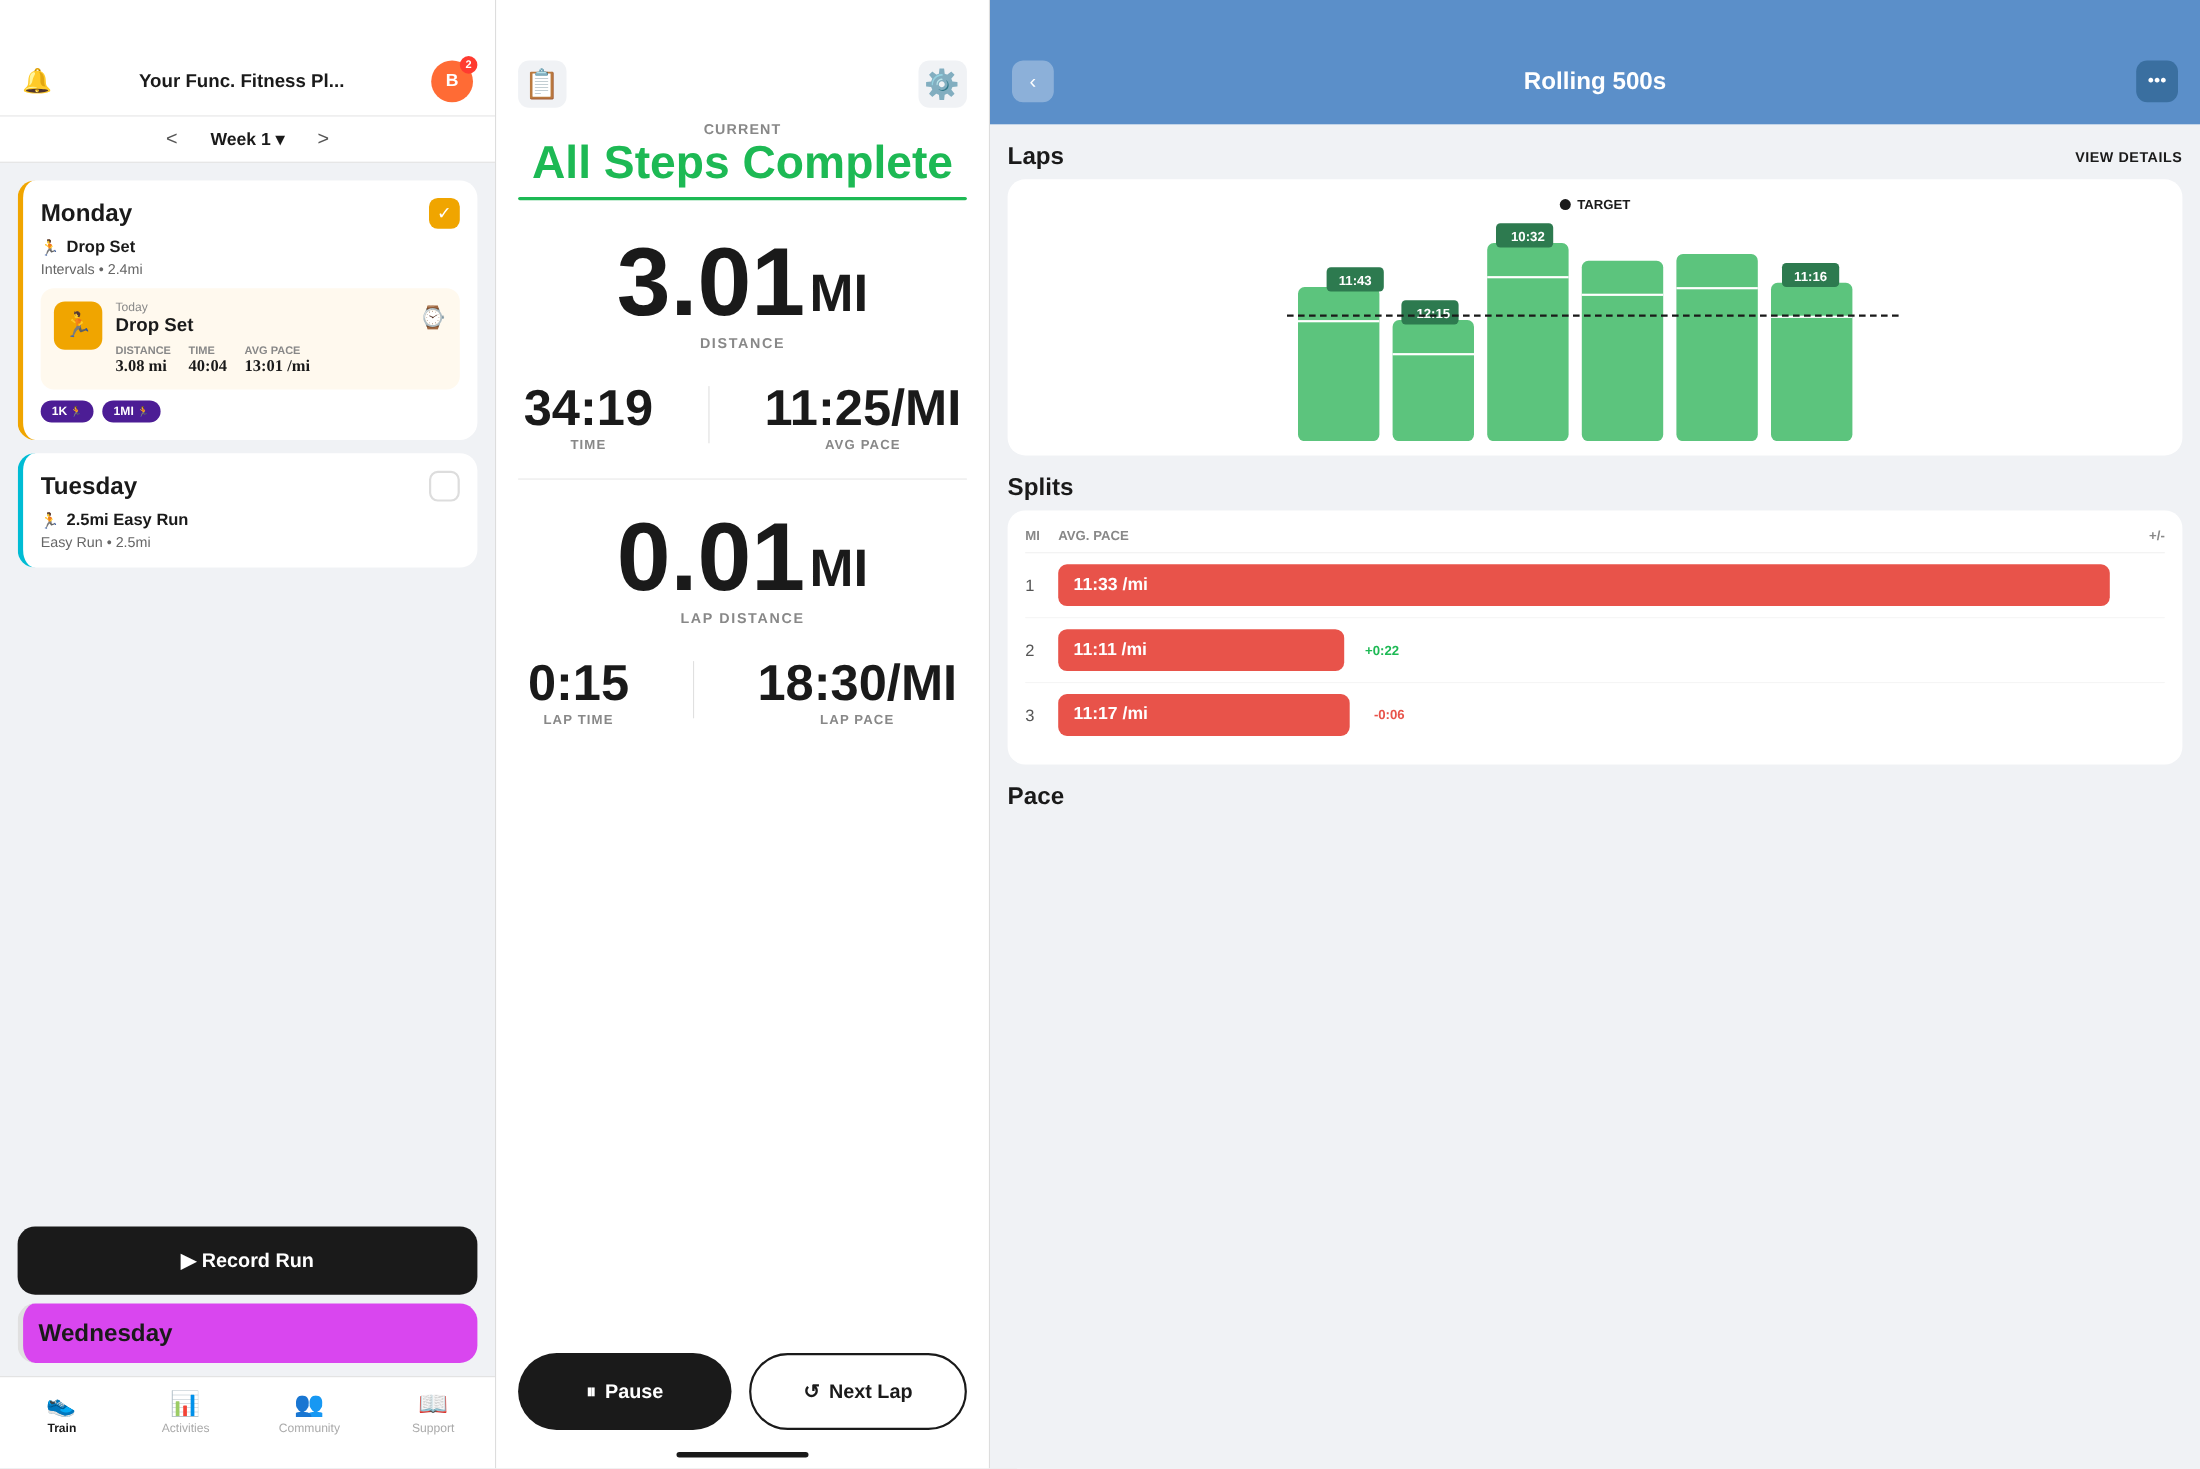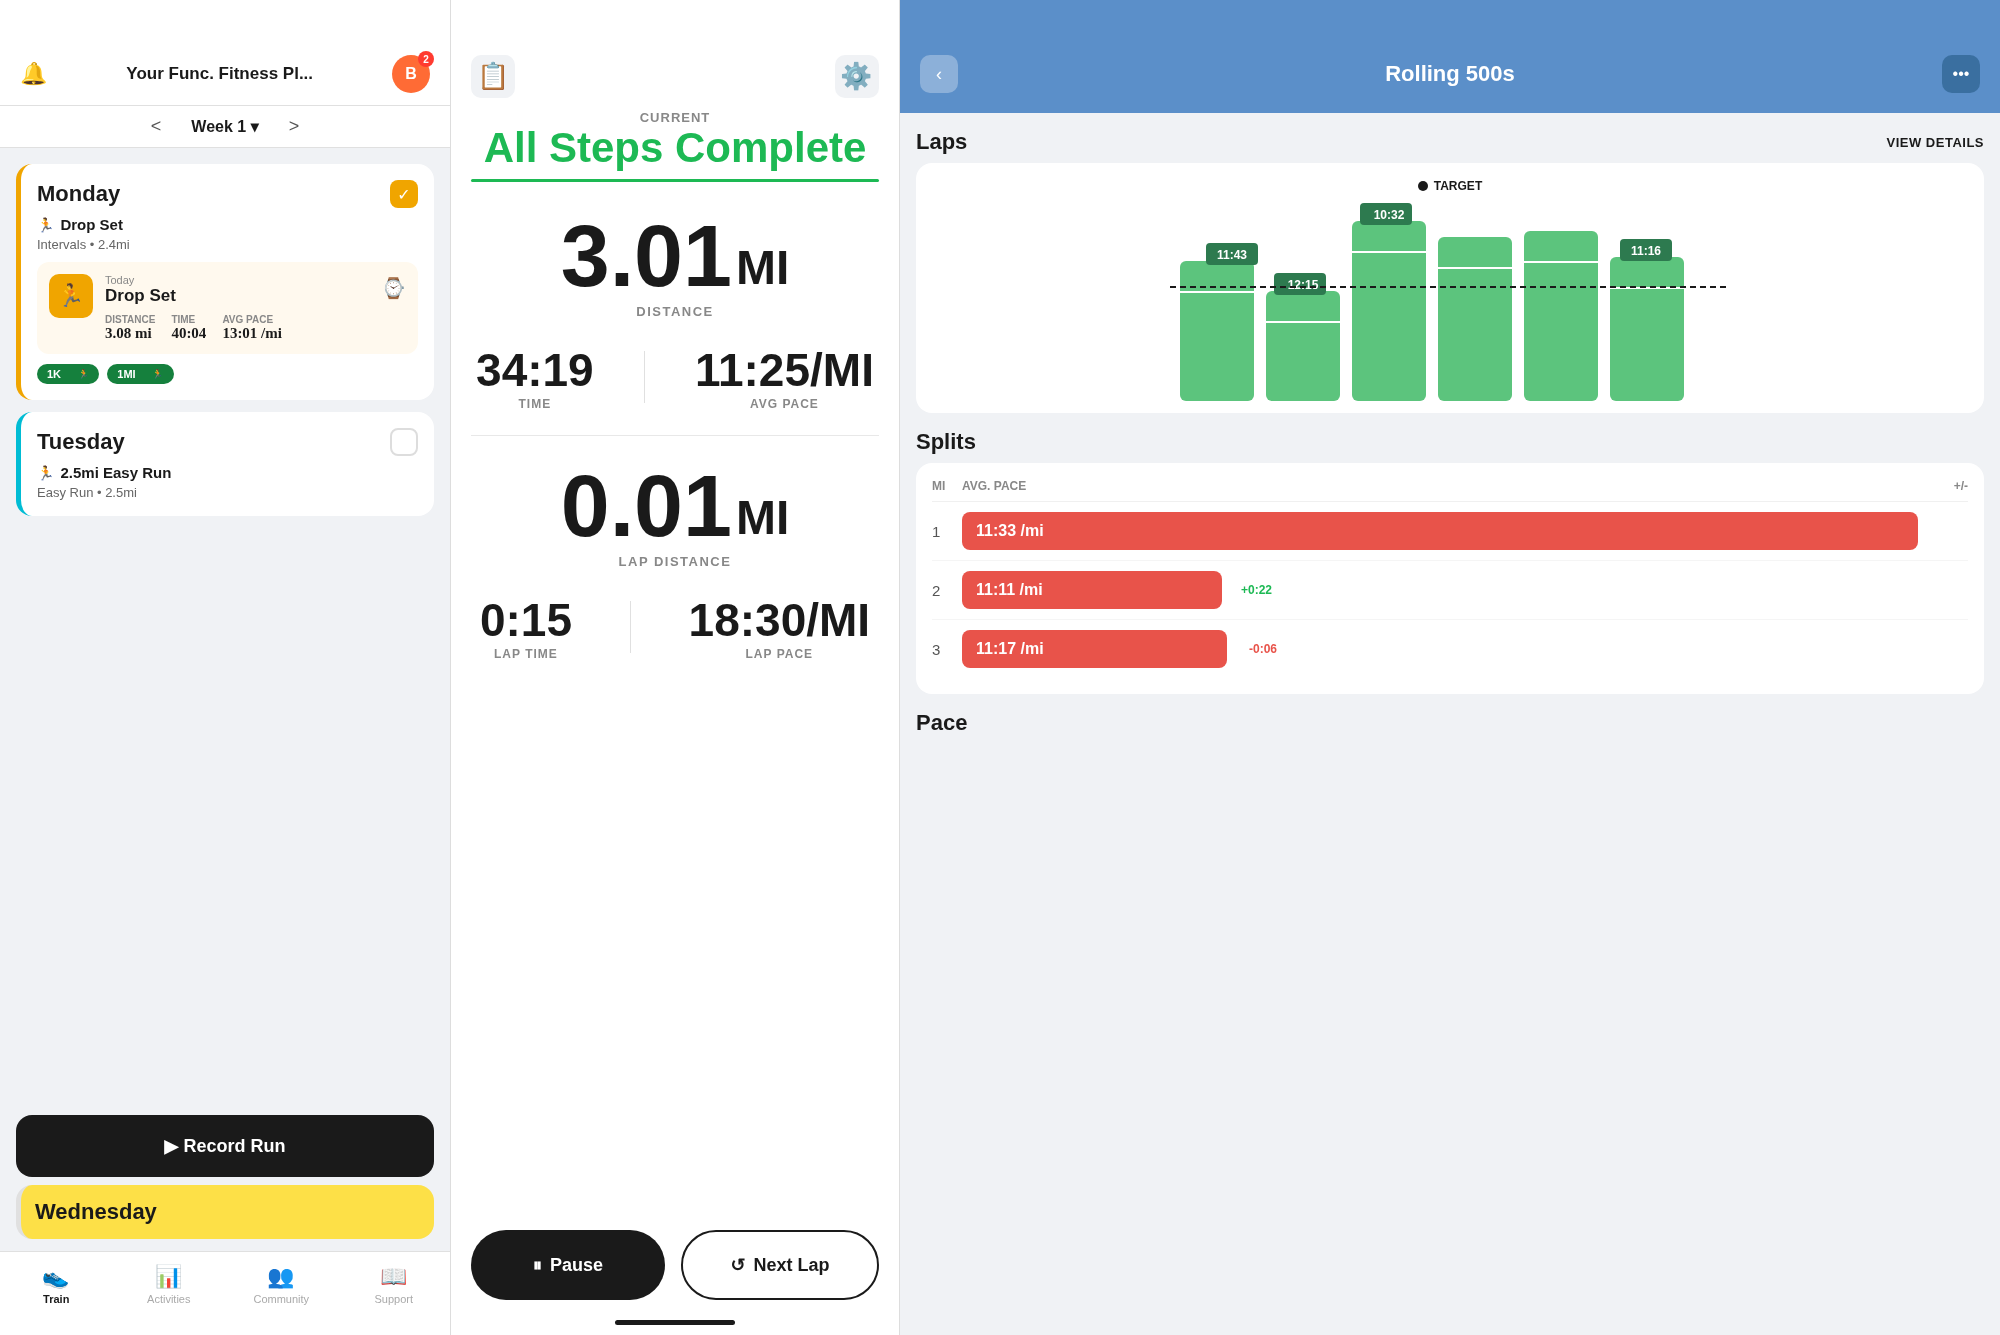--- a/index.html
+++ b/index.html
@@ -237,29 +237,29 @@
       margin-top: 2px;
     }
 
     .badges-row {
       display: flex;
       gap: 8px;
       margin-top: 10px;
     }
 
     .badge-pill {
-      background: #15803d;
+      background: #4c1d95;
       color: white;
       border-radius: 20px;
       padding: 4px 10px;
       font-size: 11px;
       font-weight: 600;
       display: flex;
       align-items: center;
-      gap: 17px;
+      gap: 3px;
     }
 
     .record-run-btn {
       margin: 0 16px 8px 16px;
       background: #1a1a1a;
       color: white;
       border: none;
       border-radius: 16px;
       padding: 20px;
       font-size: 18px;
@@ -745,21 +745,21 @@
       <div class="day-workout-row">
         <span class="workout-icon">🏃</span>
         <span class="workout-name">2.5mi Easy Run</span>
       </div>
       <div class="workout-sub">Easy Run • 2.5mi</div>
     </div>
   </div>
 
   <button class="record-run-btn">▶  Record Run</button>
 
-  <div style="margin: 0 16px 12px 16px; background: #fde047; border-radius: 16px; padding: 14px; border-left: 5px solid #e0e0e0;">
+  <div style="margin: 0 16px 12px 16px; background: #d946ef; border-radius: 16px; padding: 14px; border-left: 5px solid #e0e0e0;">
     <span class="day-name">Wednesday</span>
   </div>
 
   <div class="bottom-nav">
     <div class="nav-item active">
       <span class="nav-icon">👟</span>
       <span class="nav-label">Train</span>
     </div>
     <div class="nav-item">
       <span class="nav-icon">📊</span>

